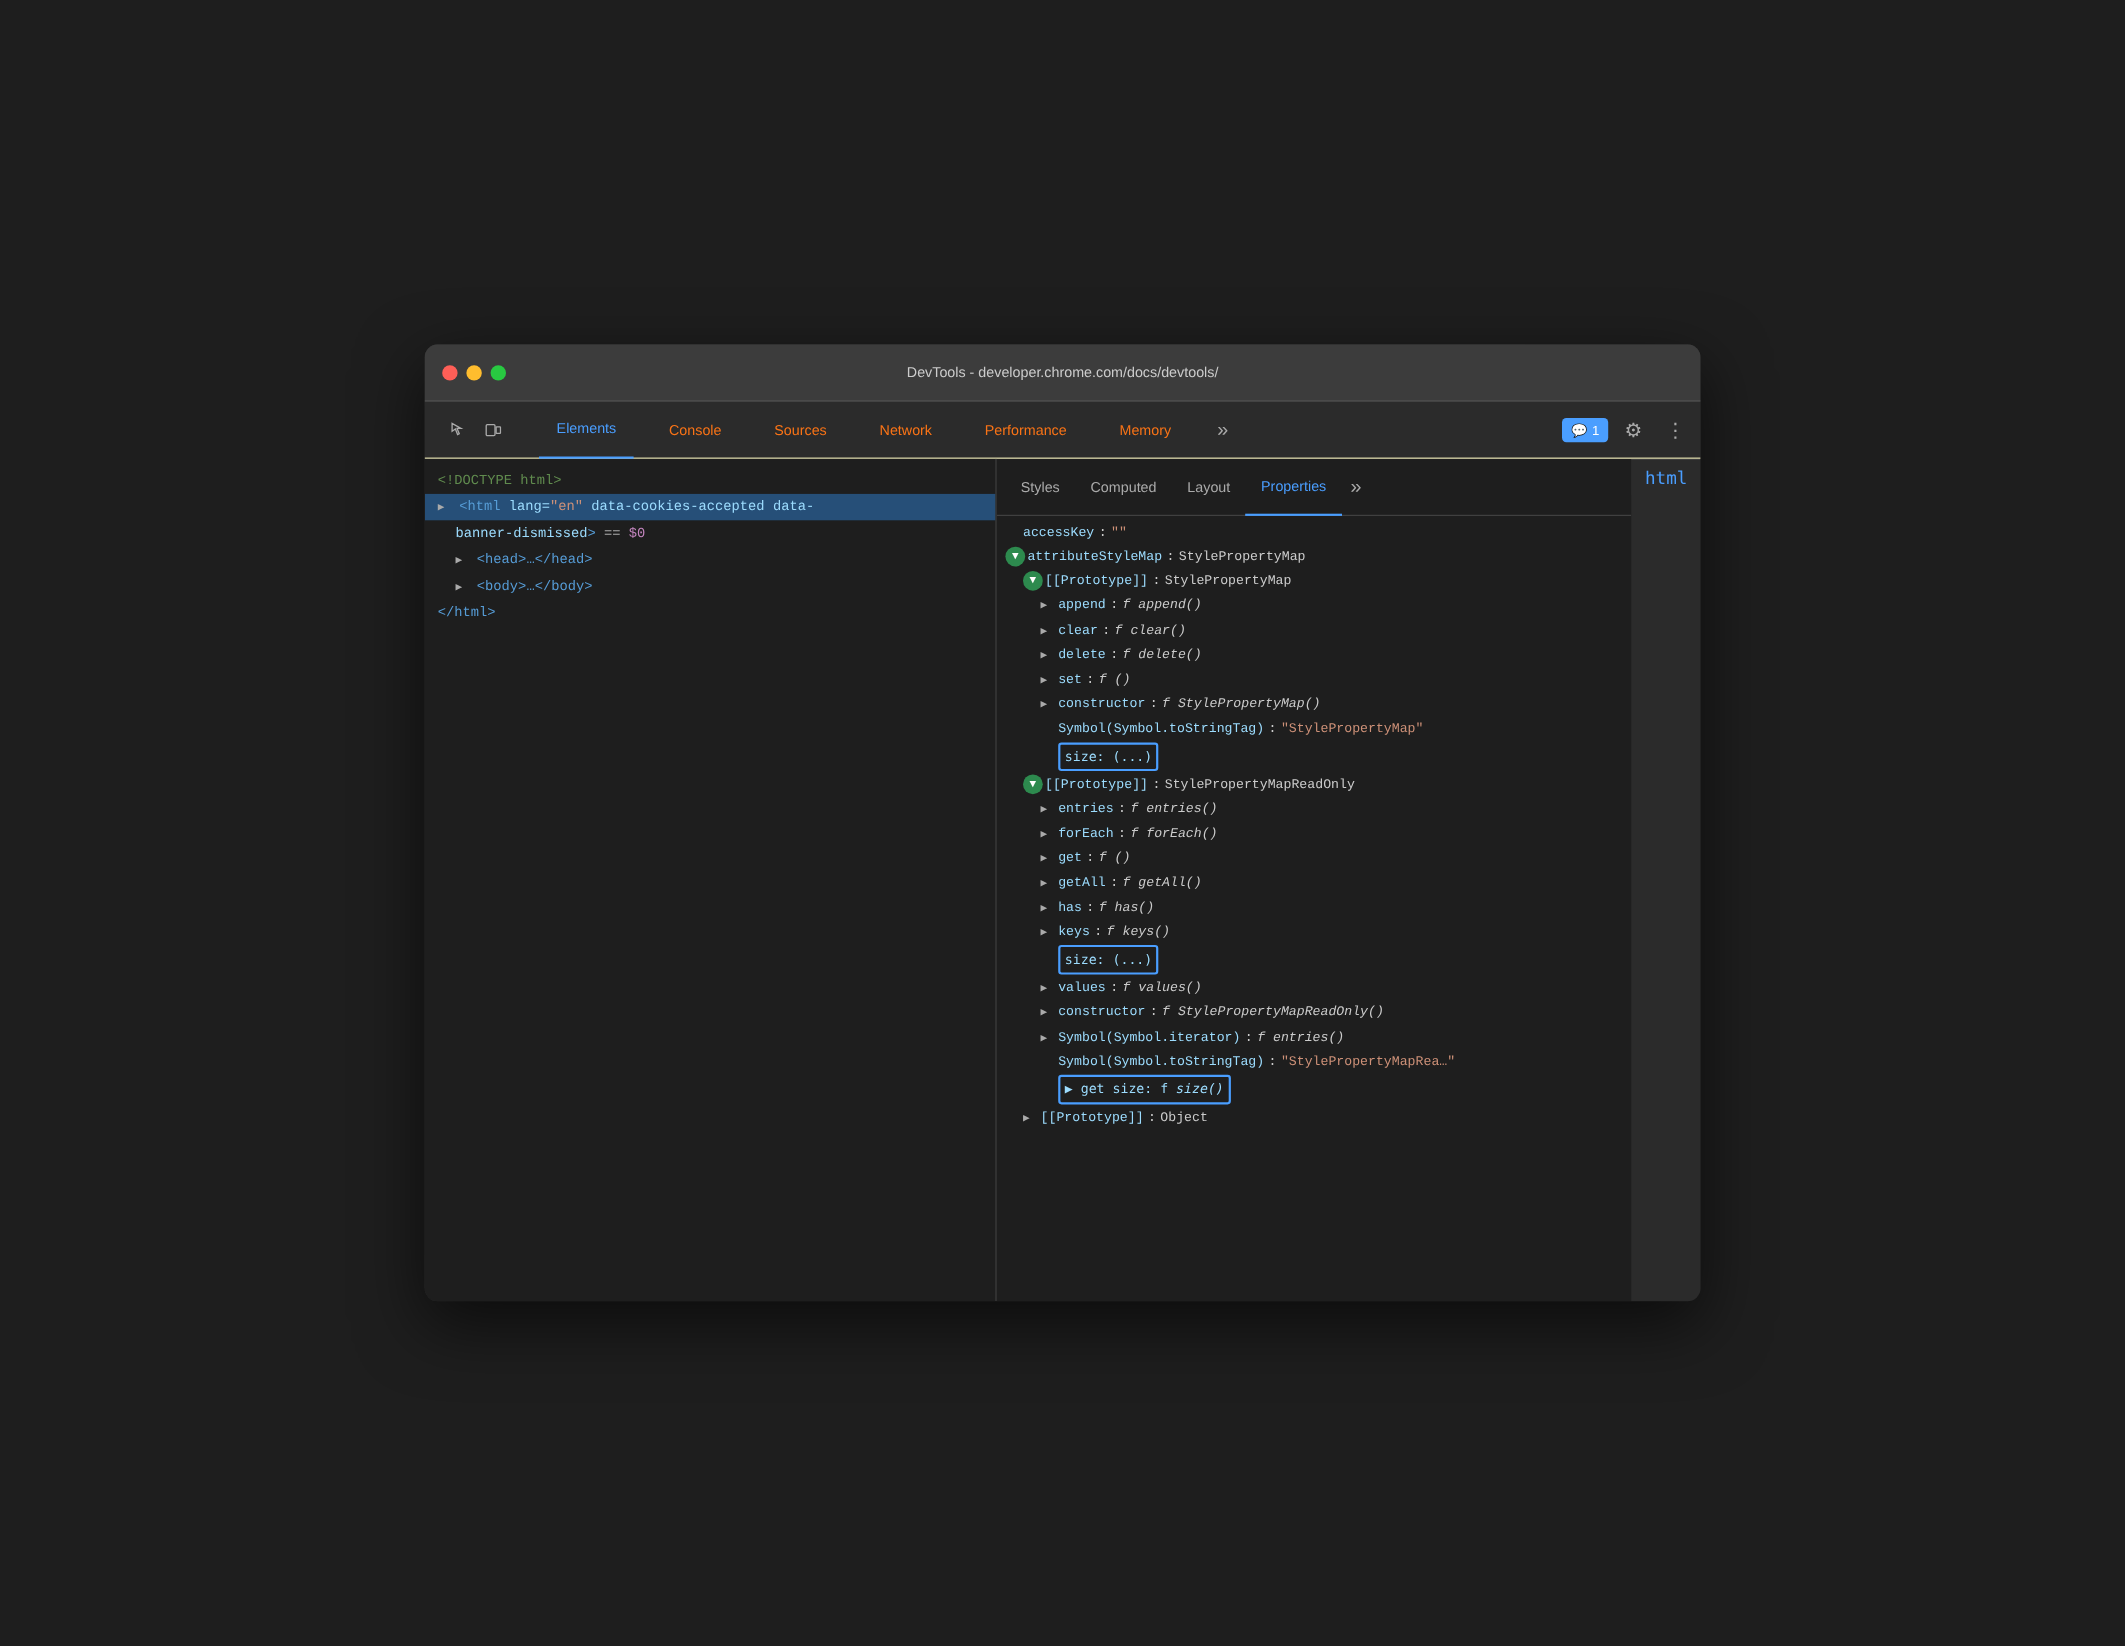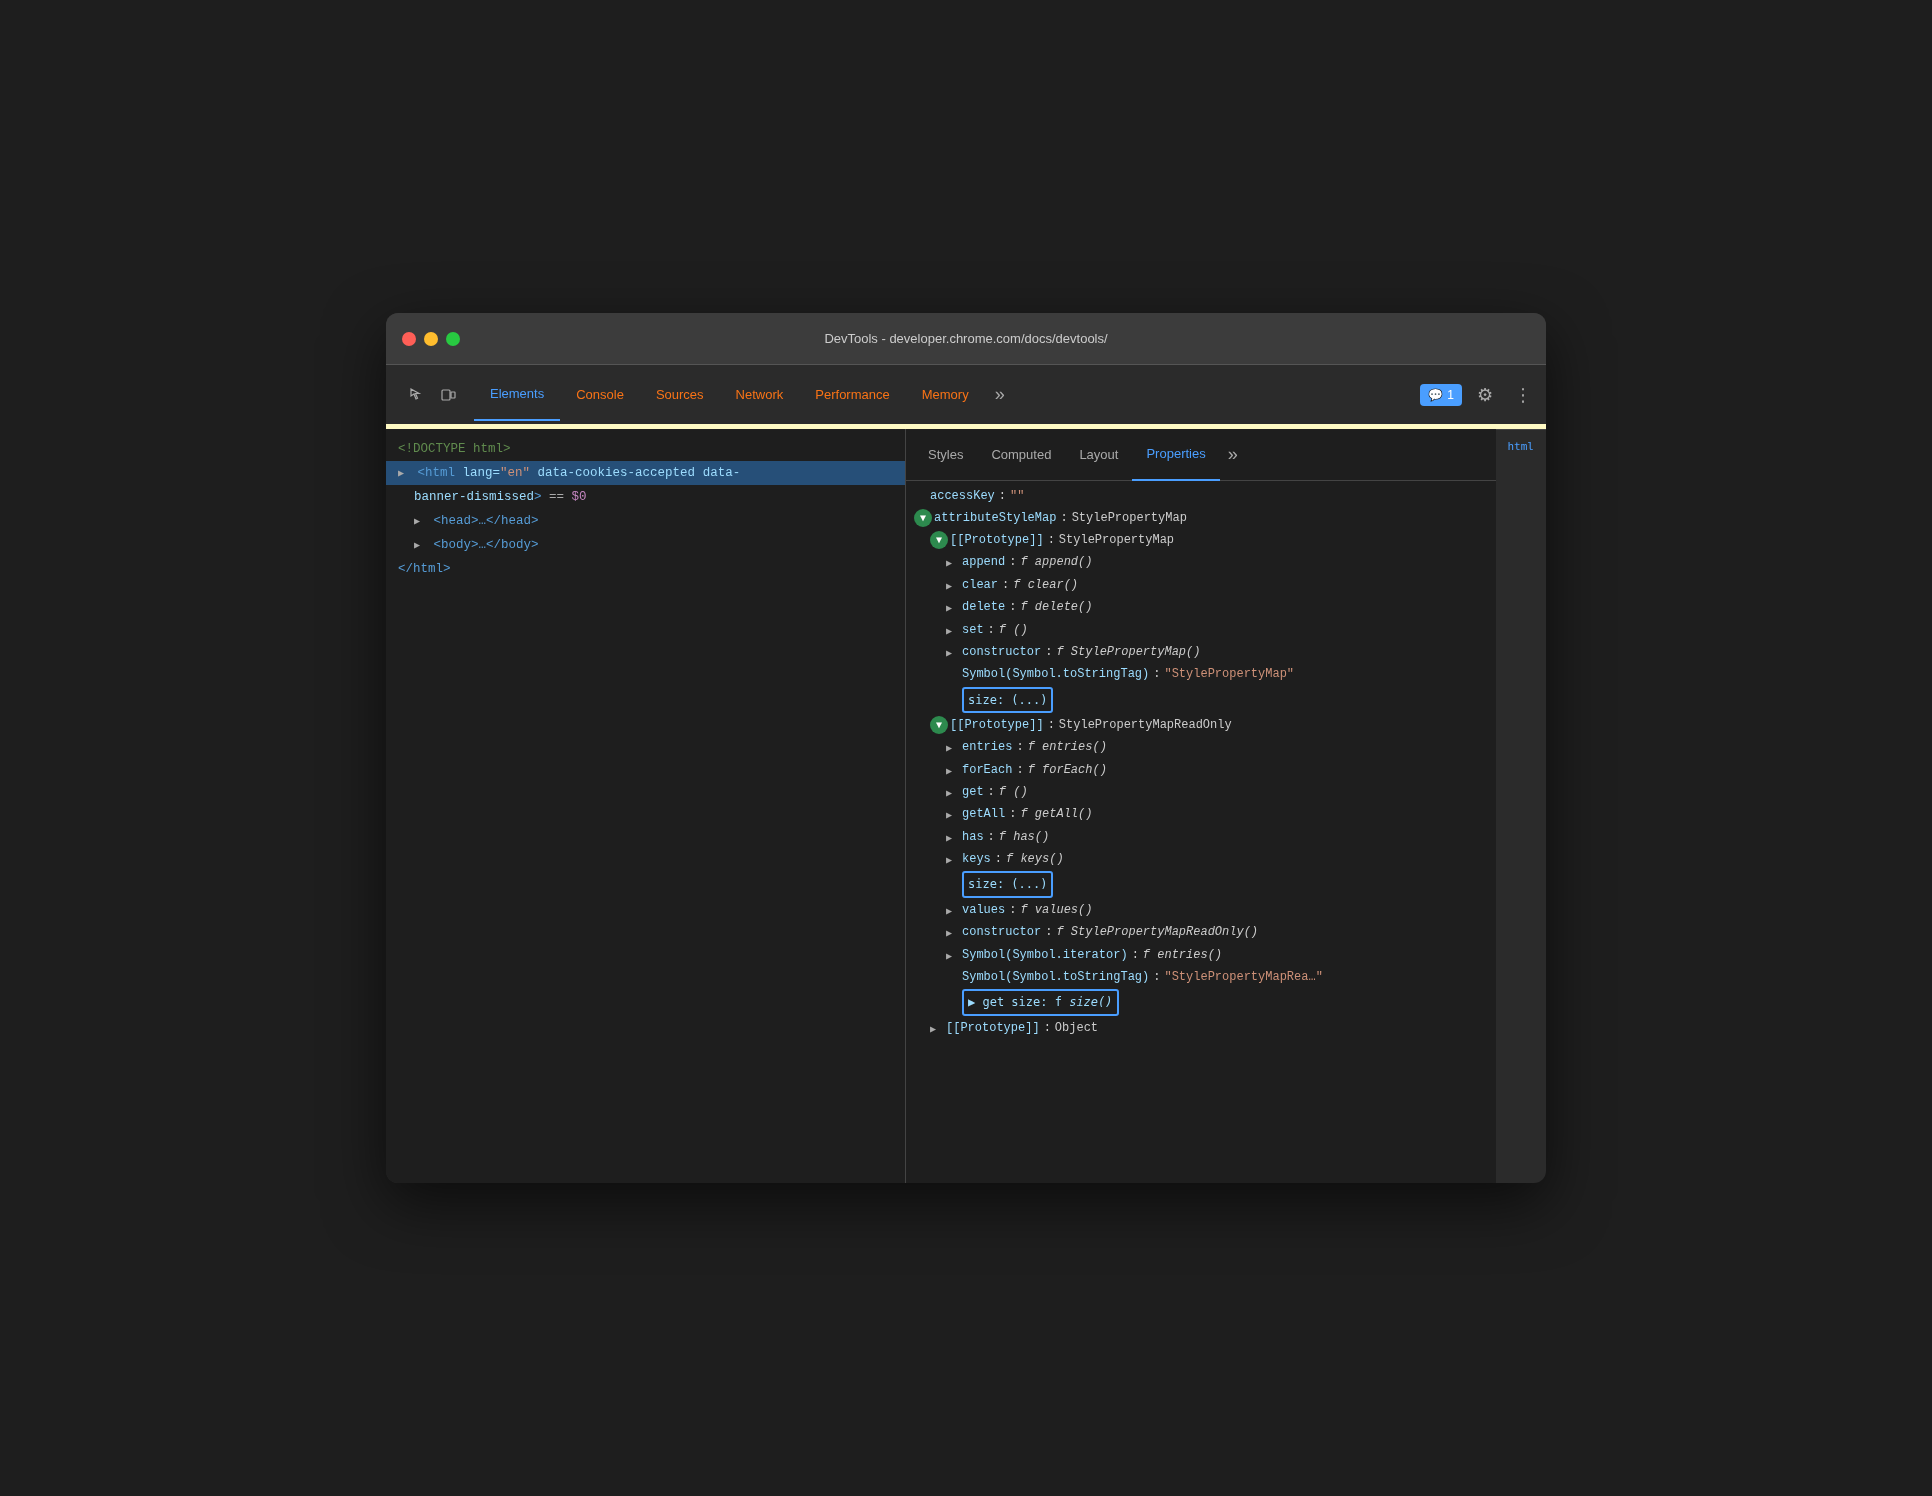--- a/index.html
+++ b/index.html
@@ -47,27 +47,27 @@
     .titlebar-title {
       position: absolute;
       left: 50%;
       transform: translateX(-50%);
       color: #ccc;
       font-size: 13px;
       font-weight: 400;
     }
     
     .tabbar {
-      height: 64px;
+      height: 52px;
       background: #2b2b2b;
       display: flex;
       align-items: center;
       padding: 0 8px;
-      border-bottom: 5px solid #fef9c3;
-      gap: 0;
+      border-bottom: 1px solid #fef9c3;
+      gap: 16px;
     }
     .tabbar-icons {
       display: flex;
       gap: 4px;
       padding: 0 8px;
       margin-right: 4px;
     }
     .tabbar-icon-btn {
       width: 28px;
       height: 28px;
@@ -172,21 +172,21 @@
     }
     .dom-indent { padding-left: 28px; }
     .status-bar {
       height: 24px;
       background: #2b2b2b;
       border-top: 1px solid #444;
       display: flex;
       align-items: center;
       padding: 16px 12px;
       font-family: 'Menlo', monospace;
-      font-size: 11px;
+      font-size: 16px;
       color: #4a9eff;
     }
     
     .right-panel {
       flex: 1;
       background: #1e1e1e;
       display: flex;
       flex-direction: column;
       overflow: hidden;
     }

